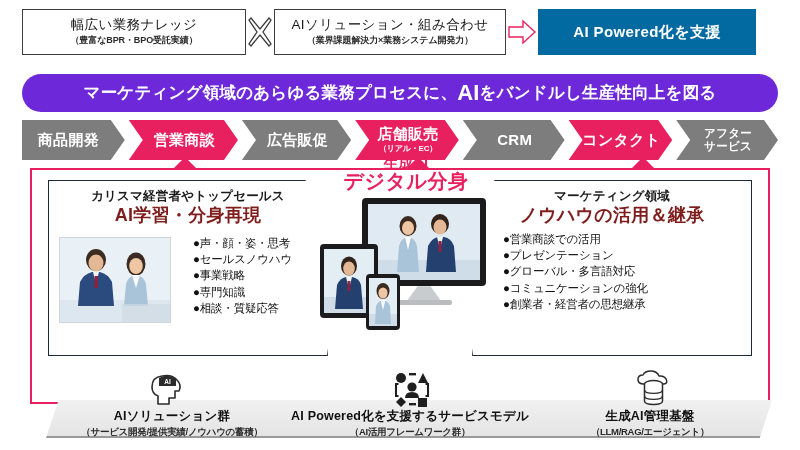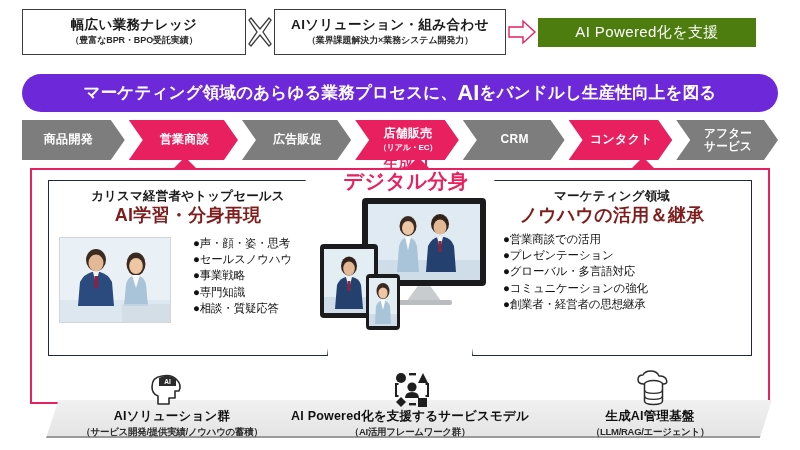--- a/index.html
+++ b/index.html
@@ -22,42 +22,42 @@
     border: 1.5px solid #3c3c3c;
     background: #ffffff;
     height: 46px;
     display: flex; flex-direction: column;
     align-items: center; justify-content: center;
     text-align: center;
   }
   .top-box.b1 { width: 224px; }
   .top-box.b2 { width: 232px; }
   .top-title {
-    font-size: 13.5px; font-weight: bold; color: #1a1a1a;
+    font-size: 13.5px; font-weight: normal; color: #1a1a1a;
     letter-spacing: 0.4px; line-height: 1.15;
   }
   .top-sub {
     font-size: 9px; font-weight: bold; color: #2a2a2a;
     letter-spacing: -0.1px; margin-top: 2px;
   }
   .cross-connector {
     width: 28px; height: 34px;
     display: flex; align-items: center; justify-content: center;
     flex: 0 0 auto;
   }
   .arrow-connector {
     width: 32px; height: 34px;
     display: flex; align-items: center; justify-content: center;
     flex: 0 0 auto;
   }
   .pink-banner-top {
-    width: 218px; height: 29px;
-    background: #4d7c0f;
+    width: 218px; height: 46px;
+    background: #0369a1;
     display: flex; align-items: center; justify-content: center;
-    color: #ffffff; font-size: 15px; font-weight: normal;
+    color: #ffffff; font-size: 15px; font-weight: bold;
     letter-spacing: 0.4px;
   }
 
   
   .main-banner {
     position: absolute;
     left: 22px; top: 74px;
     width: 756px; height: 38px;
     background: #6d28d9;
     border-radius: 19px;
@@ -88,21 +88,21 @@
   .chev.first {
     clip-path: polygon(0 0, calc(100% - 14px) 0, 100% 50%, calc(100% - 14px) 100%, 0 100%);
   }
   .chev.notch {
     clip-path: polygon(0 0, calc(100% - 14px) 0, 100% 50%, calc(100% - 14px) 100%, 0 100%, 14px 50%);
     padding-left: 12px;
   }
   .chev-gray { background: #7d7d7d; }
   .chev-pink { background: #e8205f; }
   .chev-label {
-    font-size: 12px; font-weight: bold; letter-spacing: 0.3px;
+    font-size: 15px; font-weight: bold; letter-spacing: 0.3px;
     line-height: 1.1; text-align: center;
   }
   .chev-label.two-line { font-size: 11.5px; line-height: 1.15; }
   .chev-sub { font-size: 8px; font-weight: bold; letter-spacing: -0.2px; margin-top: 1px; }
 
   
   .down-arrow {
     position: absolute;
     width: 0; height: 0;
     border-left: 13px solid transparent;

